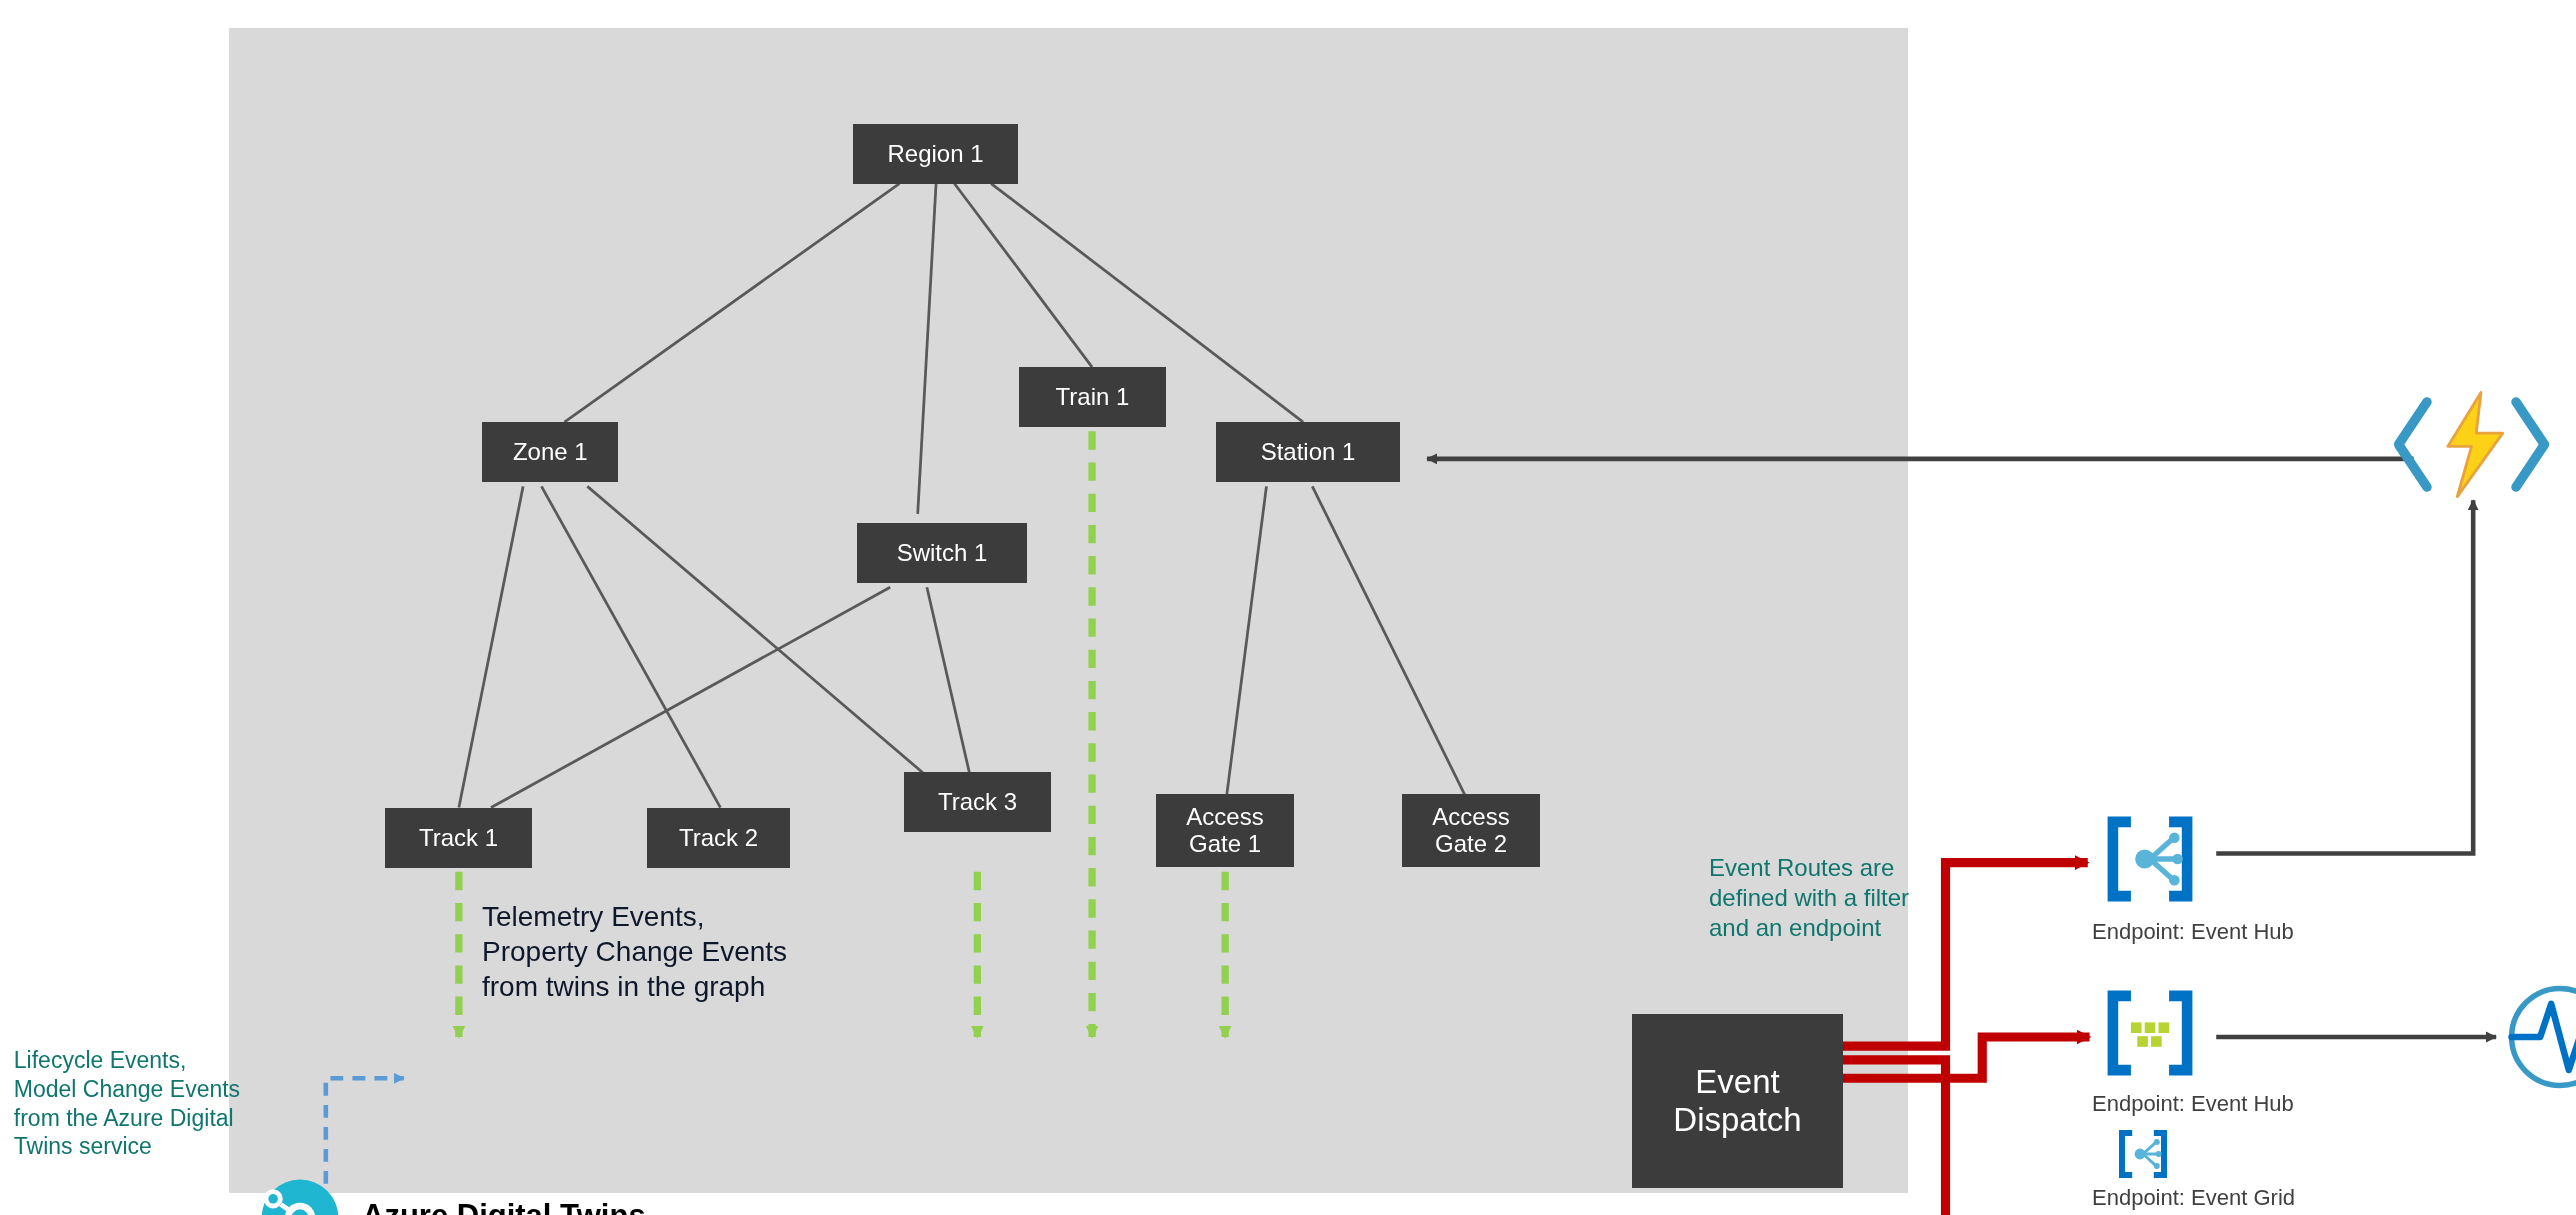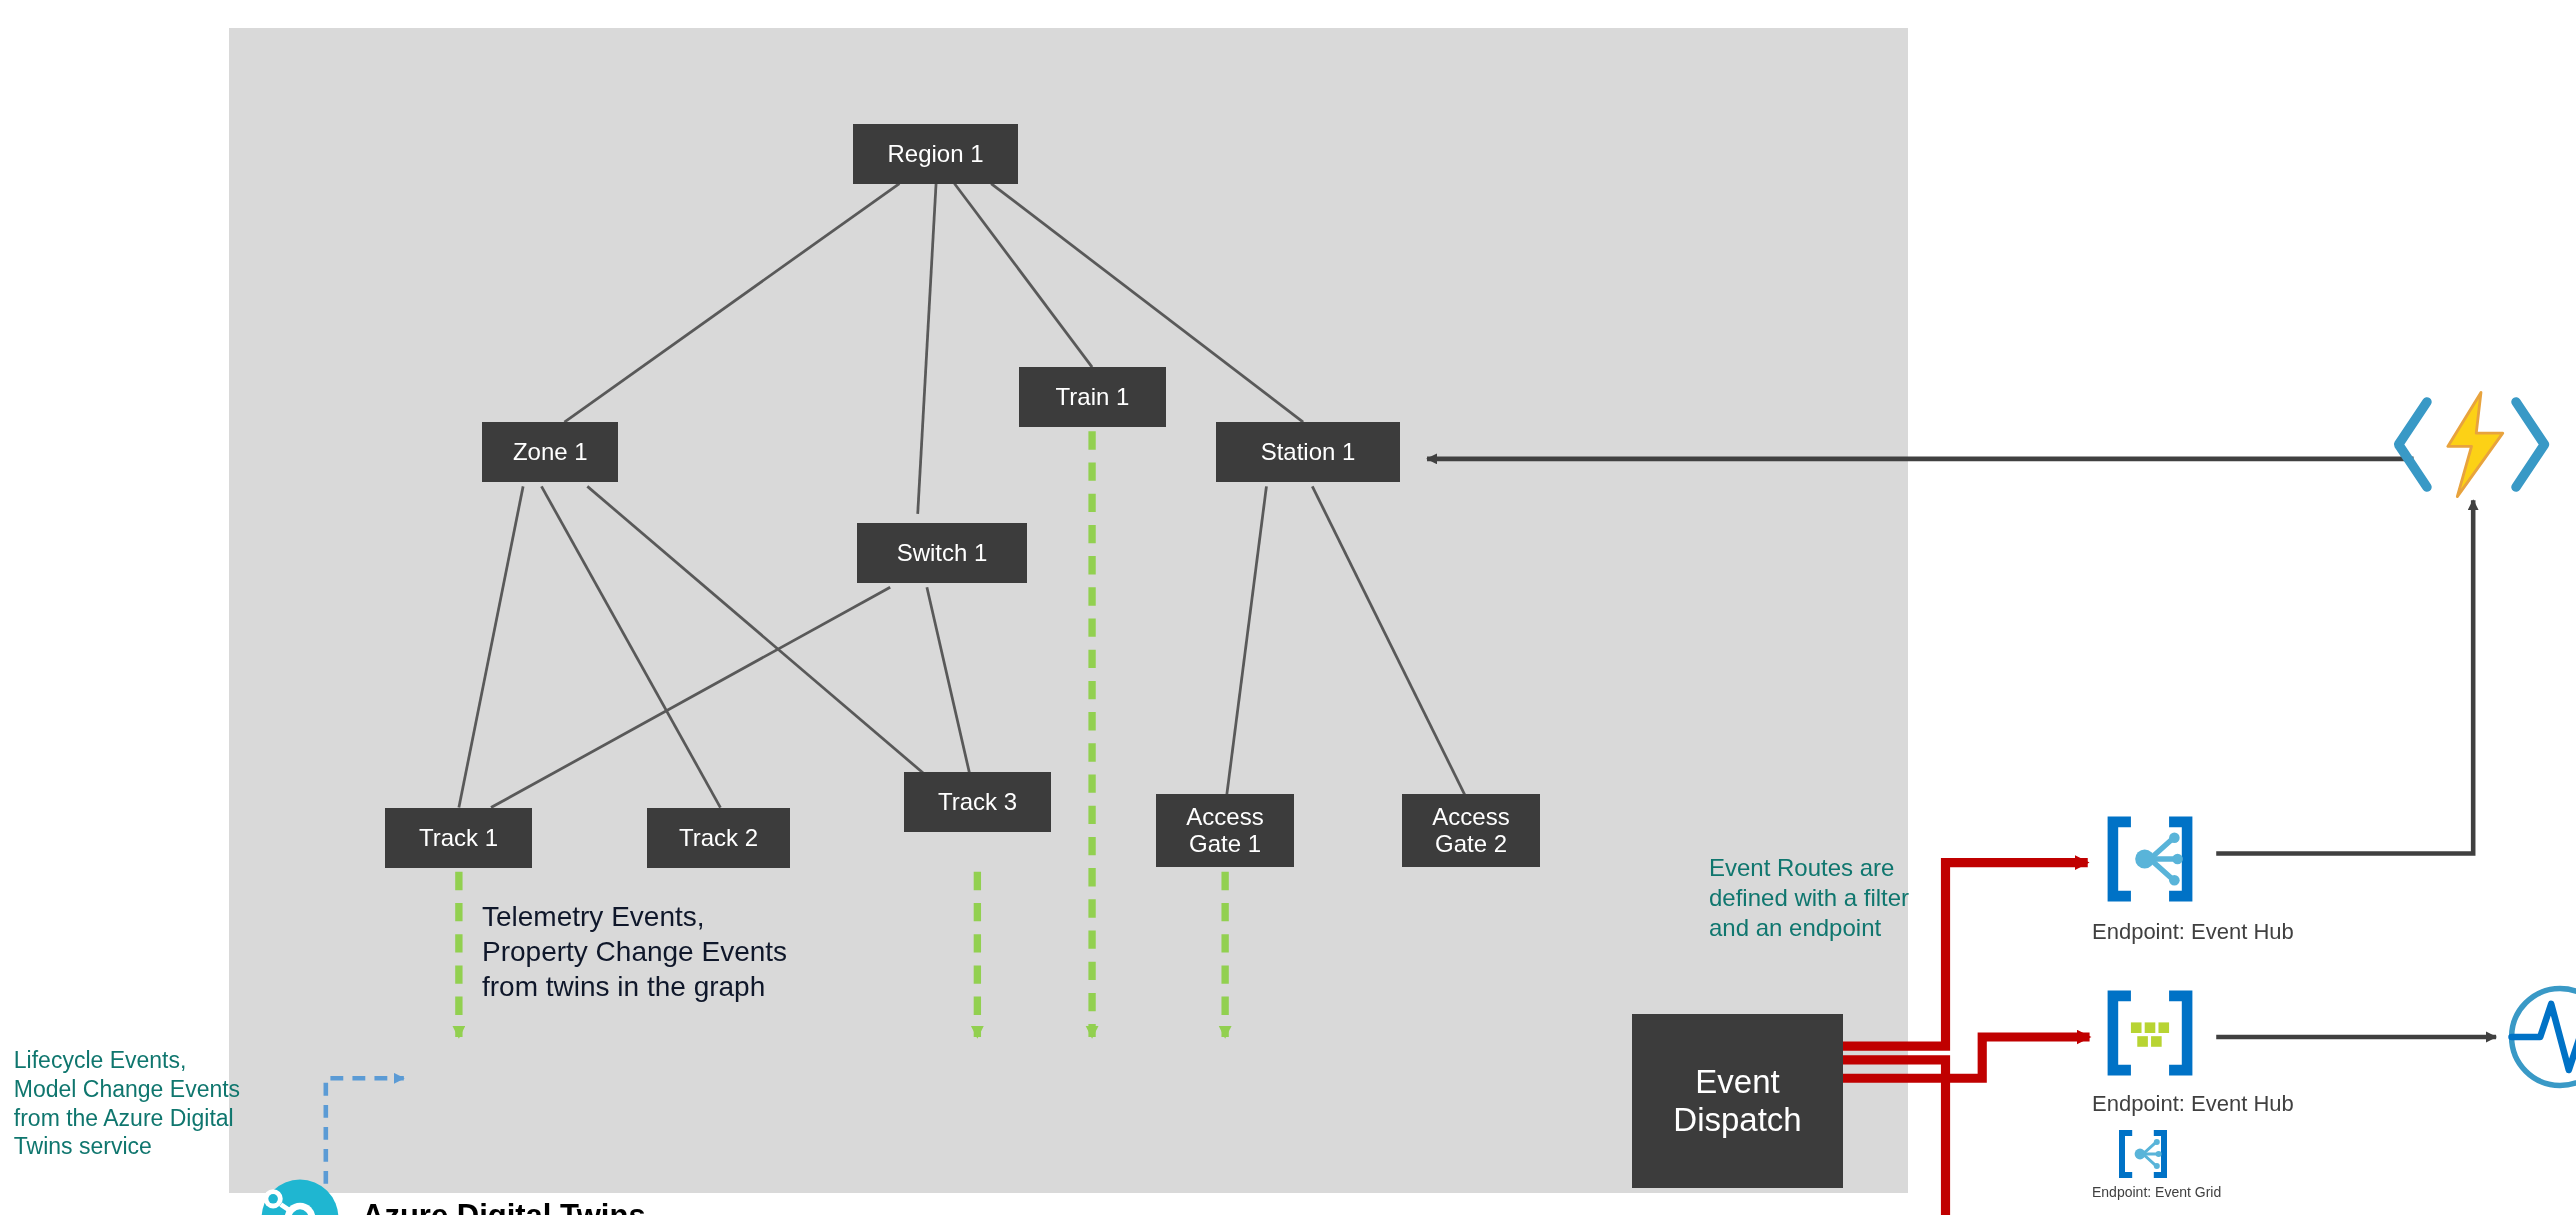--- a/index.html
+++ b/index.html
@@ -112,21 +112,21 @@
   <div class="label label-black" style="left:13.8px;top:1046px;white-space:pre;font-size:23px;color:#0f766e;"><span>Lifecycle Events,
 Model Change Events
 from the Azure Digital
 Twins service</span></div>
   <div class="label label-red" style="left:1709px;top:853px;white-space:pre;font-size:24px;"><span>Event Routes are
 defined with a filter
 and an endpoint</span></div>
   <div class="adt-title" style="left:362px;top:1198px;"><span>Azure Digital Twins</span></div>
   <div class="label" style="left:2092px;top:918px;font-size:22px;color:#404040;"><span>Endpoint: Event Hub</span></div>
   <div class="label" style="position:absolute;left:2092px;top:1090px;font-size:22px;color:#404040;"><span>Endpoint: Event Hub</span></div>
-  <div class="label" style="position: absolute; left: 2092px; top: 1184px; font-size: 14px; color: rgb(64, 64, 64); display: block;"><span>Endpoint: Event Grid</span></div>
+  <div class="label" style="position: absolute; left: 2092px; top: 1184px; font-size: 22px; color: rgb(64, 64, 64); display: block;"><span>Endpoint: Event Grid</span></div>
 
   <svg style="position:absolute;left:252px;top:1170px;width:96px;height:96px;" viewBox="0 0 100 100">
     <circle cx="50" cy="50" r="40" fill="#1fb6d1"></circle>
     <circle cx="50" cy="50" r="16" fill="#fff"></circle>
     <circle cx="50" cy="50" r="9" fill="#1fb6d1"></circle>
     <circle cx="22" cy="30" r="10" fill="#fff"></circle>
       <circle cx="22" cy="30" r="5" fill="#1fb6d1"></circle>
     <circle cx="80" cy="62" r="10" fill="#fff"></circle>
       <circle cx="80" cy="62" r="5" fill="#1fb6d1"></circle>
     <line x1="30" y1="36" x2="42" y2="44" stroke="#fff" stroke-width="5"></line>

